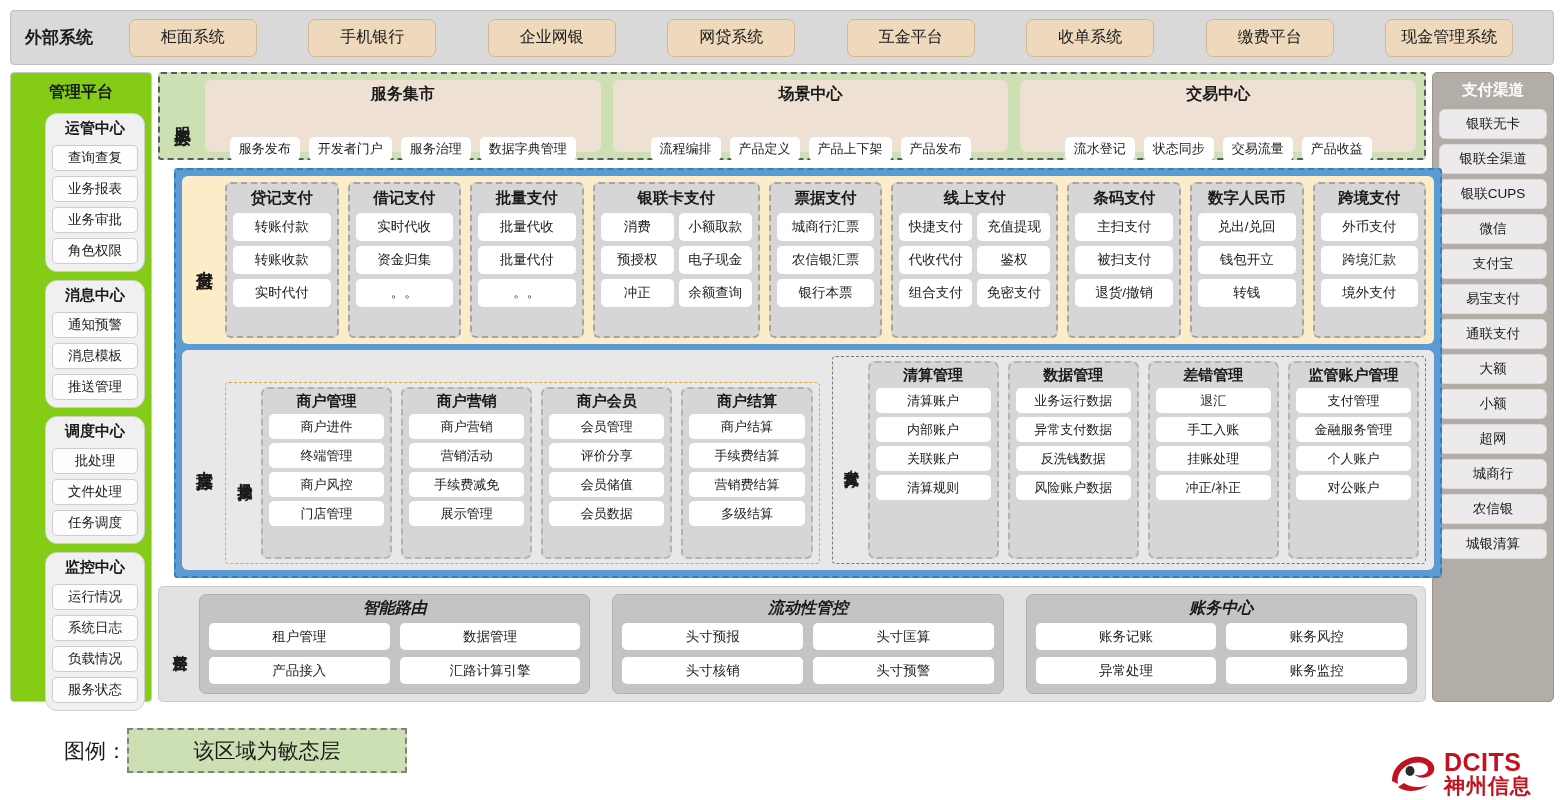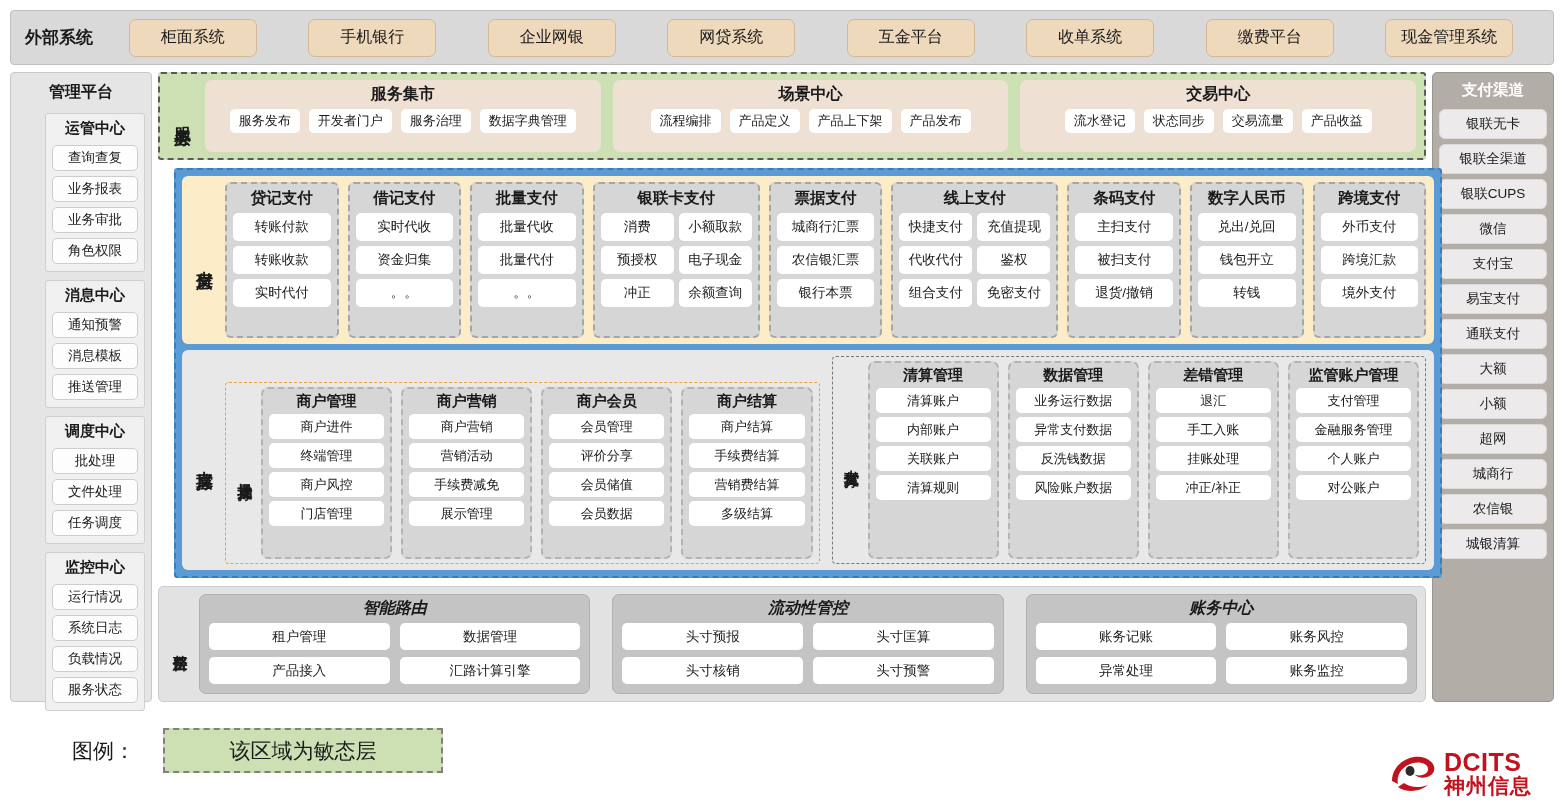--- a/index.html
+++ b/index.html
@@ -23,26 +23,26 @@
   .ext-chip {
     background: #eed9bd; border: 1px solid #d3b894; border-radius: 7px;
     height: 38px; min-width: 128px; padding: 0 14px;
     display: flex; align-items: center; justify-content: center;
     font-size: 16px; color: #1a1a1a; white-space: nowrap;
   }
 
   
   .mgmt {
     position: absolute; left: 10px; top: 72px; width: 142px; height: 630px;
-    background: #e5e5e5; border: 1px solid #c8c8c8; border-radius: 4px;
+    background: #84cc16; border: 1px solid #c8c8c8; border-radius: 4px;
     padding: 6px 6px; display: flex; flex-direction: column; gap: 6px;
   }
   .mgmt-title { text-align: center; font-size: 16px; font-weight: bold; color:#1a1a1a; padding: 3px 0 4px; }
   .mgmt-group {
-    border: 1px solid #cfcfcf; border-radius: 3px; background: #f0f0f0;
+    border: 1px solid #cfcfcf; border-radius: 12px; background: #f0f0f0;
     padding: 4px 6px 7px; display: flex; flex-direction: column; gap: 5px; margin-left: 28px;
   }
   .mgmt-group-title { text-align:center; font-size: 15px; font-weight: bold; color:#1a1a1a; margin: 1px 0 2px; }
   .mgmt-item {
     background: #fdfdfd; border: 1px solid #cdcdcd; border-radius: 5px;
     height: 26px; display: flex; align-items: center; justify-content: center;
     font-size: 13.5px; color: #1a1a1a; white-space: nowrap;
   }
 
   
@@ -70,21 +70,21 @@
   .vlabel {
     writing-mode: vertical-rl; text-orientation: upright;
     font-size: 17px; font-weight: bold; color: #1a1a1a;
     display: flex; align-items: center; justify-content: center;
     letter-spacing: 2px; white-space: nowrap; flex: 0 0 auto; padding: 0 3px;
   }
   .vlabel.sm { font-size: 15px; letter-spacing: 1px; }
   .svc-groups { flex: 1; display: flex; gap: 12px; }
   .svc-card {
     flex: 1; background: #eee1d3; border-radius: 7px;
-    padding: 4px 10px 6px; display: flex; flex-direction: column; align-items: center;
+    padding: 4px 10px 6px; display: flex; flex-direction: column; align-items: center; gap: 28px;
   }
   .svc-card-title { font-size: 16px; font-weight: bold; color: #1a1a1a; margin-bottom: 4px; }
   .svc-chips { display: flex; gap: 9px; justify-content: center; width: 100%; }
   .svc-chip {
     background: #ffffff; border-radius: 5px; height: 23px; padding: 12px 9px;
     display: flex; align-items: center; justify-content: center;
     font-size: 13px; color: #1a1a1a; white-space: nowrap;
   }
 
   
@@ -153,21 +153,21 @@
   }
   .int-card-title { font-size: 16px; font-weight: bold; color:#1a1a1a; margin: 1px 0 4px; font-style: italic; }
   .int-cells { display: grid; grid-template-columns: 1fr 1fr; gap: 7px 10px; width: 100%; }
   .int-cell {
     background: #ffffff; border-radius: 5px; height: 27px;
     display: flex; align-items: center; justify-content: center;
     font-size: 13.5px; color: #1a1a1a; white-space: nowrap;
   }
 
   
-  .legend { position: absolute; left: 72px; top: 728px; display: flex; align-items: center; gap: 28px; }
+  .legend { position: absolute; left: 64px; top: 728px; display: flex; align-items: center; gap: 0; }
   .legend-label { font-size: 21px; color: #1a1a1a; }
   .legend-chip {
     width: 280px; height: 45px; display: flex; align-items: center; justify-content: center;
     font-size: 21px; color: #1a1a1a;
   }
   .legend-chip.agile { background: #cde0b4; border: 2px dashed #808080; }
 
   
   .logo { position: absolute; left: 1388px; top: 750px; width: 176px; height: 82px; }
   .logo-row { display: flex; align-items: center; gap: 4px; }

